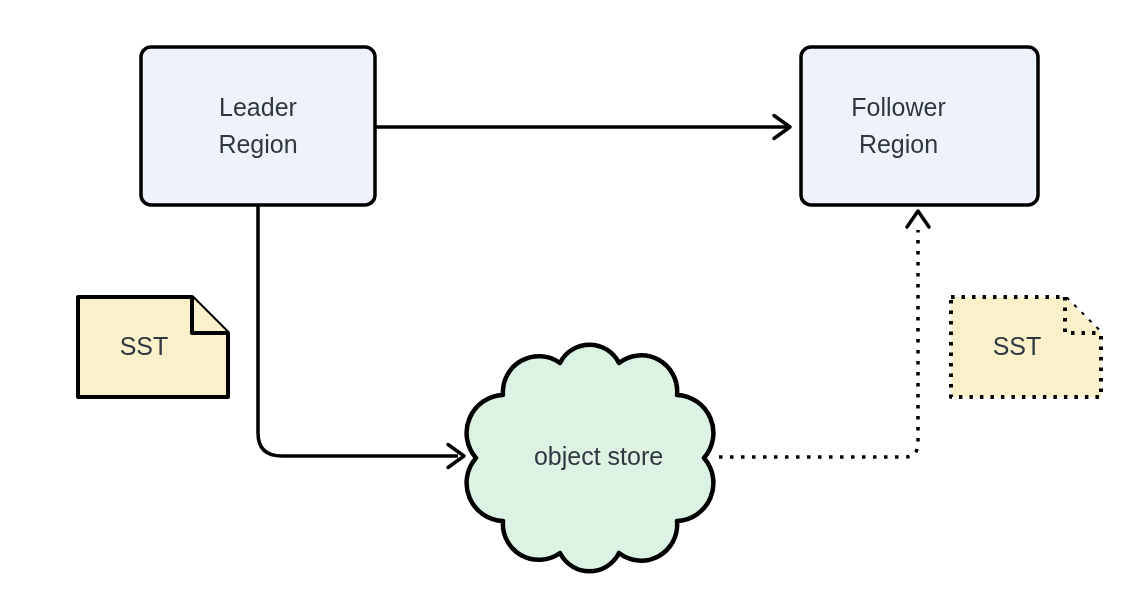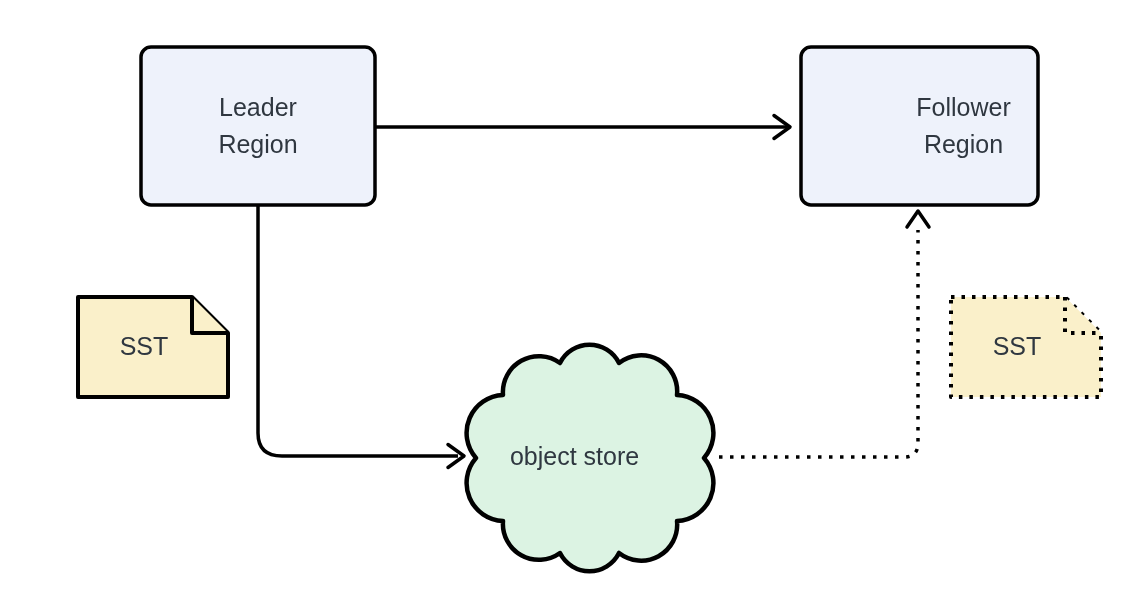--- a/index.html
+++ b/index.html
@@ -55,22 +55,22 @@
     flex-direction: column;
     align-items: center;
     justify-content: center;
     font-size: 25px;
     line-height: 1.5;
     text-align: center;
     box-sizing: border-box;
     pointer-events: none;
   }
   .node-label-leader   { left: 113px; top: 47px;  width: 234px; height: 158px; }
-  .node-label-follower { left: 795px; top: 47px;  width: 281px; height: 158px; }
-  .node-label-store    { left: 426px; top: 357px; width: 241px; height: 200px; }
+  .node-label-follower { left: 730px; top: 47px;  width: 281px; height: 158px; }
+  .node-label-store    { left: 450px; top: 357px; width: 241px; height: 200px; }
   .node-label-sst-left  { left: 50px;  top: 297px; width: 150px; height: 100px; padding-right: 18px; }
   .node-label-sst-right { left: 923px; top: 297px; width: 150px; height: 100px; padding-right: 18px; }
 
   .edge-label {
     position: absolute;
     left: 561px;
     top: 127px;
     transform: translate(-50%, -50%);
     background: var(--background, #ffffff);
     padding: 2px 12px;

